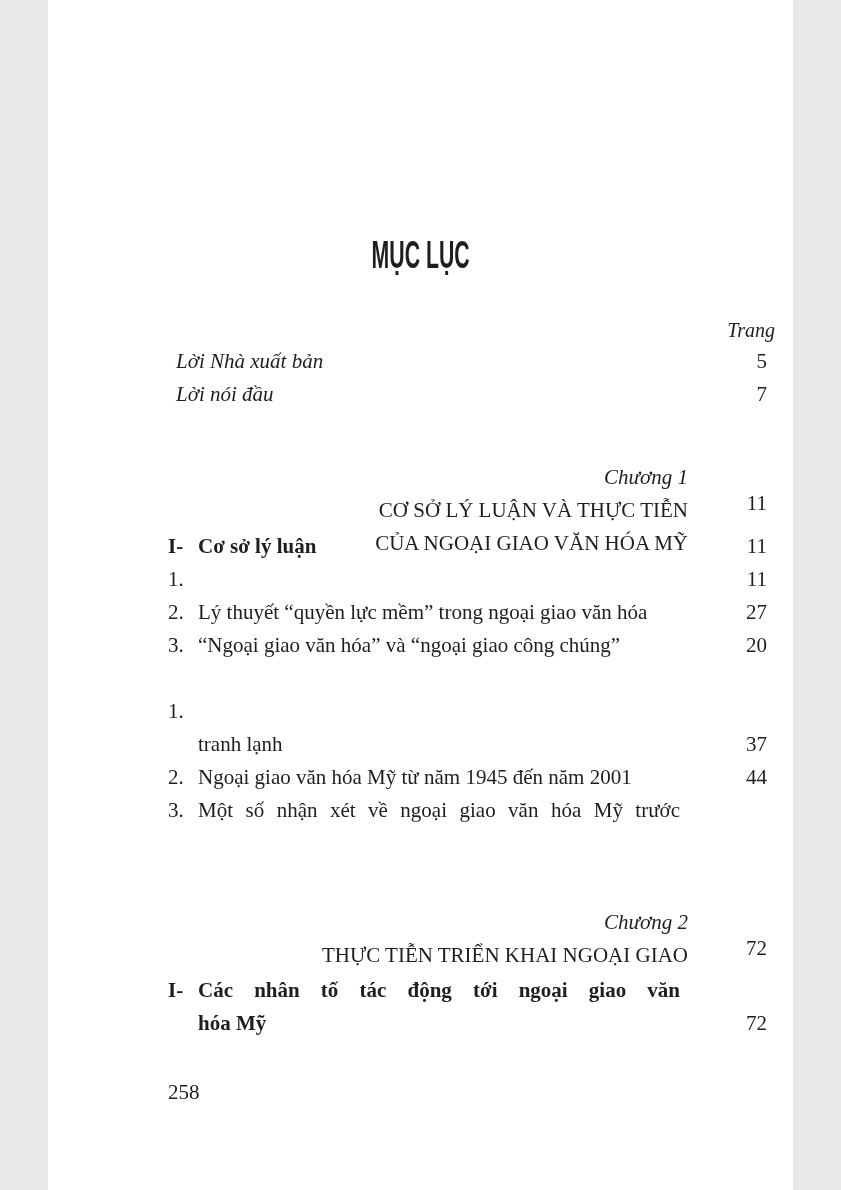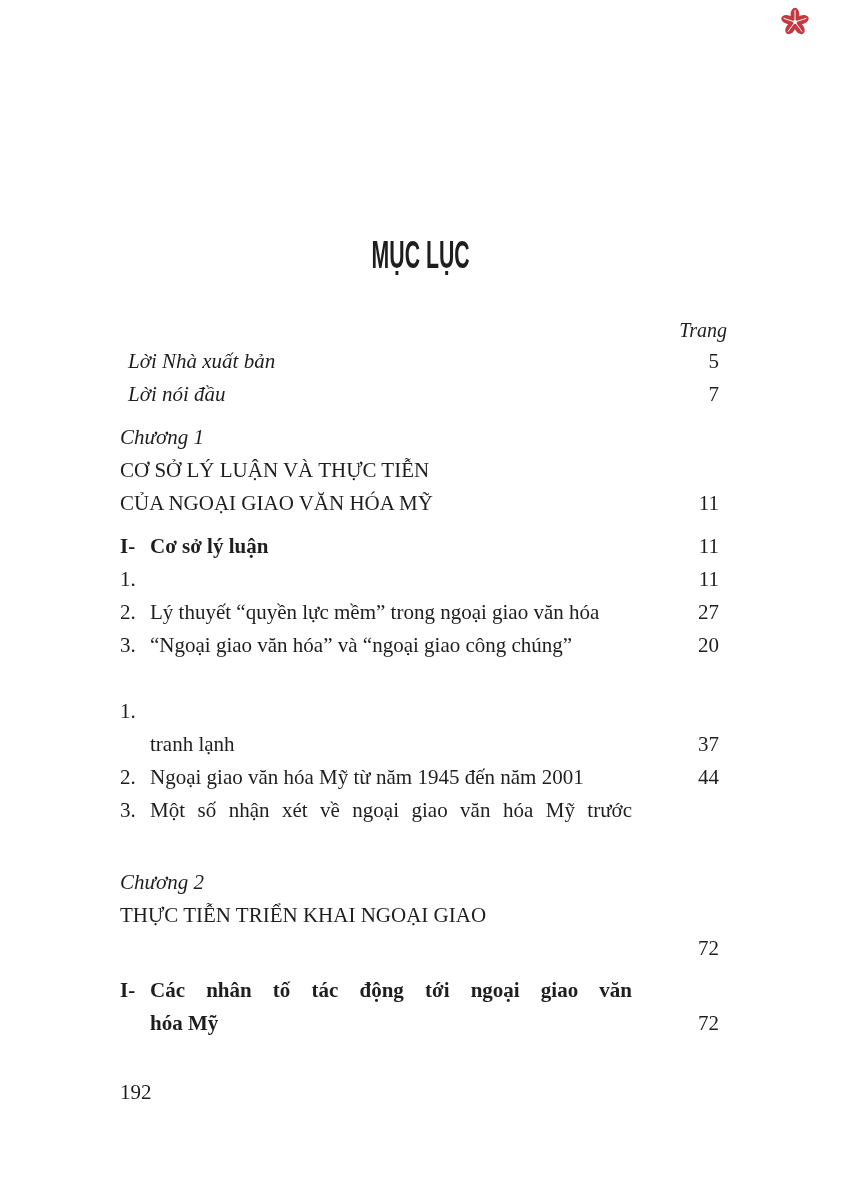--- a/index.html
+++ b/index.html
@@ -1,18 +1,18 @@
 <!DOCTYPE html>
 <html><head>
 <meta charset="utf-8">
 <style>
   html,body{margin:0;padding:0;background:#e8e8e8;}
   .page{
     position:relative;
-    width:841px;height:1190px;
+    width:745px;height:1190px;
     background:#ffffff;
     font-family:"Liberation Serif","DejaVu Serif",serif;
     color:#1e1e1e;
     overflow:hidden;
     margin:0 auto;
   }
   .ornament{position:absolute;left:780px;top:7px;width:30px;height:30px;}
   .doc-title{
     position:absolute;left:0;top:238px;width:100%;
     text-align:center;
@@ -24,21 +24,21 @@
   .content{position:absolute;left:120px;top:0;width:599px;height:100%;}
   .line{position:absolute;left:0;width:100%;height:28px;font-size:21px;line-height:27px;white-space:nowrap;}
   .num{position:absolute;left:0;top:0;}
   .lbl{position:absolute;left:30px;top:0;}
   .lbl.just{width:482px;text-align:justify;text-align-last:justify;white-space:normal;overflow:hidden;height:28px;}
   .lbl.flush{left:8px;}
   .pg{position:absolute;right:0;top:0;text-align:right;}
   .it{font-style:italic;}
   .b{font-weight:bold;}
   .trang{position:absolute;right:-8px;top:318px;font-size:20px;font-style:italic;line-height:24px;}
-  .chapline{position:absolute;left:0;width:520px;text-align:left;font-size:21px;line-height:27px;white-space:nowrap;}
+  .chapline{position:absolute;left:0;width:520px;text-align:right;font-size:21px;line-height:27px;white-space:nowrap;margin-top:40px;}
   .chaplabel{font-style:italic;}
   .footer-num{position:absolute;left:0;top:1080px;font-size:21px;}
 </style>
 </head>
 <body>
 
 <div class="page">
 
   <div class="ornament">
     <svg width="30" height="30" viewBox="0 0 30 30" aria-hidden="true">
@@ -128,16 +128,16 @@
 
     <div class="line" style="top:977px">
       <span class="num b">I-</span>
       <span class="lbl just b">Các nhân tố tác động tới ngoại giao văn</span>
     </div>
     <div class="line" style="top:1010px">
       <span class="lbl b">hóa Mỹ</span>
       <span class="pg">72</span>
     </div>
 
-    <div class="footer-num">192</div>
+    <div class="footer-num">258</div>
 
   </div>
 </div>
 
 </body></html>

